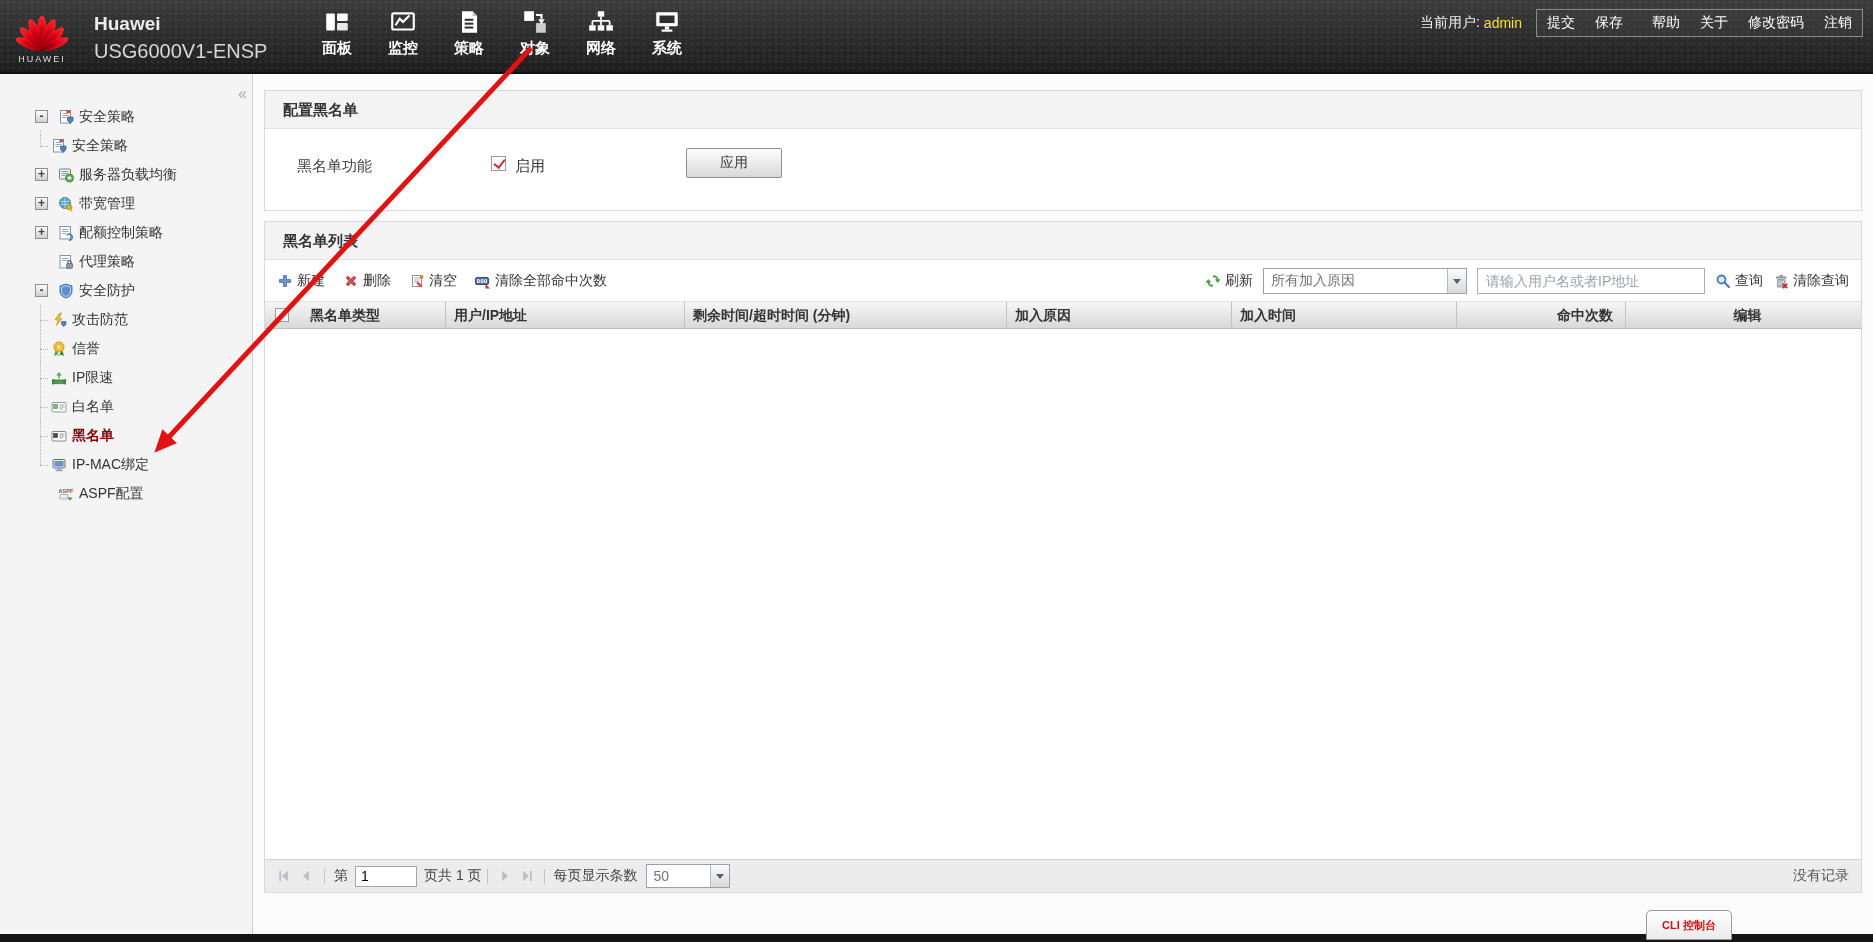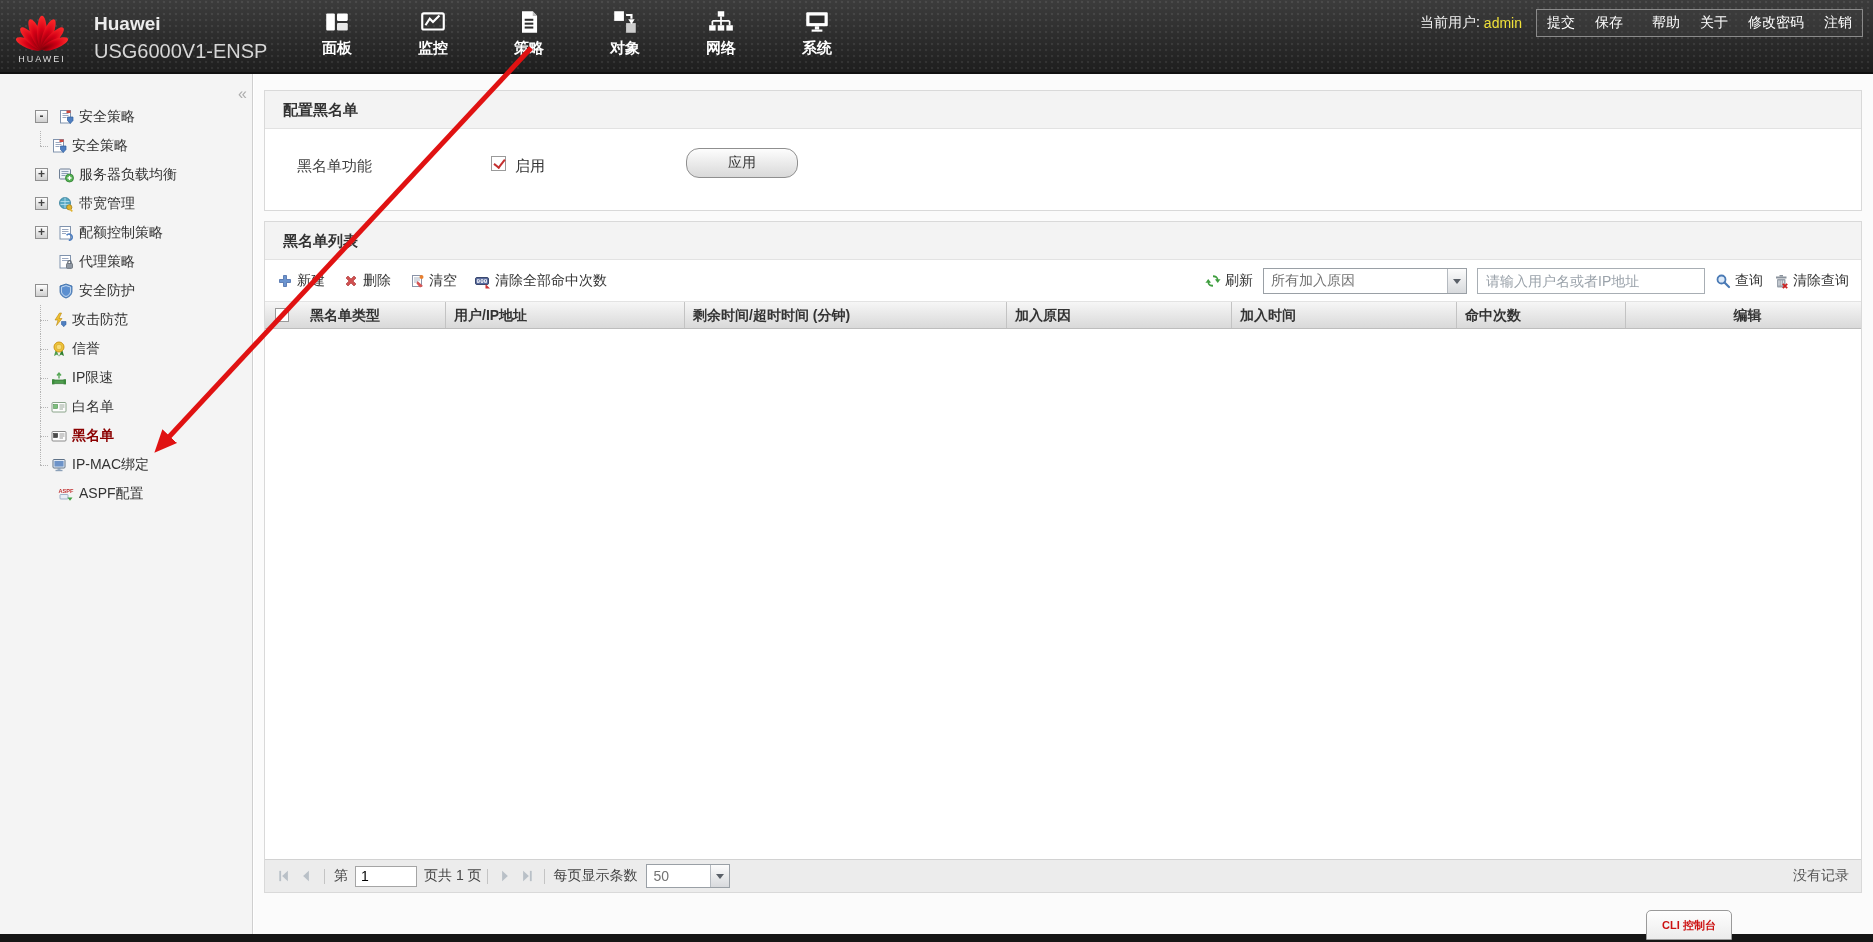--- a/index.html
+++ b/index.html
@@ -11,21 +11,21 @@
     background-image:radial-gradient(circle at 2px 2px, rgba(255,255,255,0.08) 1px, transparent 1.6px),
       linear-gradient(#3c3c3c,#1e1e1e);
     background-size:6px 6px,100% 100%;
     border-bottom:2px solid #101010;}
   .brand{position:absolute;left:14px;top:4px;display:flex;align-items:flex-start;}
   .logo{width:56px;height:56px;display:block;}
   .logo-wrap{display:flex;flex-direction:column;align-items:center;margin-right:24px;}
   .logo-text{color:#ddd;font-size:9px;letter-spacing:2px;margin-top:-6px;}
   .brand-name{color:#ececec;font-size:19px;font-weight:bold;margin-top:9px;}
   .brand-model{color:#d6d6d6;font-size:20px;margin-top:5px;}
-  .mainnav{position:absolute;left:304px;top:8px;display:flex;gap:30px;}
+  .mainnav{position:absolute;left:304px;top:8px;display:flex;}
   .nav-item{width:66px;display:flex;flex-direction:column;align-items:center;cursor:pointer;}
   .nav-item .nicon{width:28px;height:28px;display:block;}
   .nav-item .nlabel{color:#fff;font-size:15px;font-weight:bold;margin-top:3px;white-space:nowrap;}
   .topright{position:absolute;right:10px;top:9px;display:flex;align-items:center;color:#fff;font-size:14px;}
   .userlabel{color:#f2f2f2;}
   .username{color:#f0e13a;margin:0 14px 0 4px;}
   .actions-group{display:flex;align-items:flex-end;border:1px solid #8a8a8a;background:rgba(70,70,70,0.35);}
   .actions-group a{display:flex;align-items:center;padding:4px 10px;color:#fff;text-decoration:none;cursor:pointer;white-space:nowrap;}
   .vsep{width:1px;background:#8a8a8a;margin:0 4px;}
 
@@ -56,22 +56,22 @@
   .panel2{top:147px;bottom:41px;}
   .ptitle{height:38px;line-height:38px;background:#f3f3f3;border-bottom:1px solid #e2e2e2;
     font-weight:bold;font-size:15px;color:#333;padding-left:18px;}
   .pbody1{position:relative;height:82px;}
   .flabel{position:absolute;left:32px;top:28px;font-size:15px;color:#444;}
   .cb{width:15px;height:15px;background:#fff;border:1px solid #9a9a9a;position:relative;display:inline-block;}
   .cb1{position:absolute;left:226px;top:27px;}
   .cb[data-checked="true"]::after{content:"";position:absolute;left:4px;top:0px;width:5px;height:9px;
     border-right:2px solid #c43030;border-bottom:2px solid #c43030;transform:rotate(38deg);}
   .cblabel{position:absolute;left:250px;top:28px;font-size:15px;color:#333;}
-  .btn-apply{position:absolute;left:421px;top:19px;width:112px;height:30px;
-    background:linear-gradient(#fdfdfd,#d9d9d9);border:1px solid #8f8f8f;border-radius:13px;
+  .btn-apply{position:absolute;left:421px;top:19px;width:96px;height:30px;
+    background:linear-gradient(#fdfdfd,#d9d9d9);border:1px solid #8f8f8f;border-radius:2px;
     font-size:14px;color:#333;cursor:pointer;font-family:Liberation Serif, serif;}
 
   .toolbar{height:41px;display:flex;align-items:center;padding:0 12px;background:#fff;}
   .tb-left{display:flex;align-items:center;gap:18px;}
   .tb-right{margin-left:auto;display:flex;align-items:center;gap:10px;}
   .tbtn{display:flex;align-items:center;gap:4px;font-size:14px;color:#333;cursor:pointer;text-decoration:none;white-space:nowrap;}
   .ticon{width:16px;height:16px;display:block;}
   .select{height:26px;border:1px solid #9aa0a6;background:#fff;display:flex;align-items:center;font-size:14px;color:#737373;}
   .sel-reason{width:204px;}
   .select .sval{padding:0 7px;flex:1;white-space:nowrap;overflow:hidden;}
@@ -81,21 +81,21 @@
   .search{width:228px;height:26px;border:1px solid #a8aeb4;padding:0 8px;font-size:14px;color:#333;font-family:inherit;}
   .search::placeholder{color:#9aa2aa;}
 
   .thead{height:28px;display:flex;background:linear-gradient(#f6f6f6,#d9d9d9);
     border-top:1px solid #e3e3e3;border-bottom:1px solid #bdbdbd;}
   .th{font-size:14px;font-weight:bold;color:#333;line-height:27px;padding-left:8px;
     border-right:1px solid #c3c3c3;overflow:hidden;white-space:nowrap;}
   .th-cb{width:37px;border-right:none;display:flex;align-items:center;padding-left:10px;}
   .th-cb .cb{width:14px;height:14px;}
   .c1{width:144px;}.c2{width:239px;}.c3{width:322px;}.c4{width:225px;}.c5{width:225px;}
-  .c6{width:169px;text-align:left;padding-right:12px;}
+  .c6{width:169px;text-align:right;padding-right:12px;}
   .c7{flex:1;text-align:center;border-right:none;}
   .tbody{position:absolute;left:0;right:0;top:108px;bottom:33px;background:#fff;}
 
   .pagbar{position:absolute;left:0;right:0;bottom:0;height:33px;background:#ececec;
     border-top:1px solid #d2d2d2;display:flex;align-items:center;padding:0 12px;font-size:14px;color:#444;}
   .pgico{width:16px;height:16px;margin-right:5px;display:block;cursor:pointer;}
   .psep{width:1px;height:15px;background:#c4c4c4;margin:0 9px 0 5px;}
   .pginput{width:62px;height:21px;border:1px solid #a5a5a5;font-size:14px;padding:0 5px;margin:0 7px;font-family:inherit;}
   .pselect{width:84px;height:24px;margin-left:8px;}
   .norec{margin-left:auto;color:#555;}

